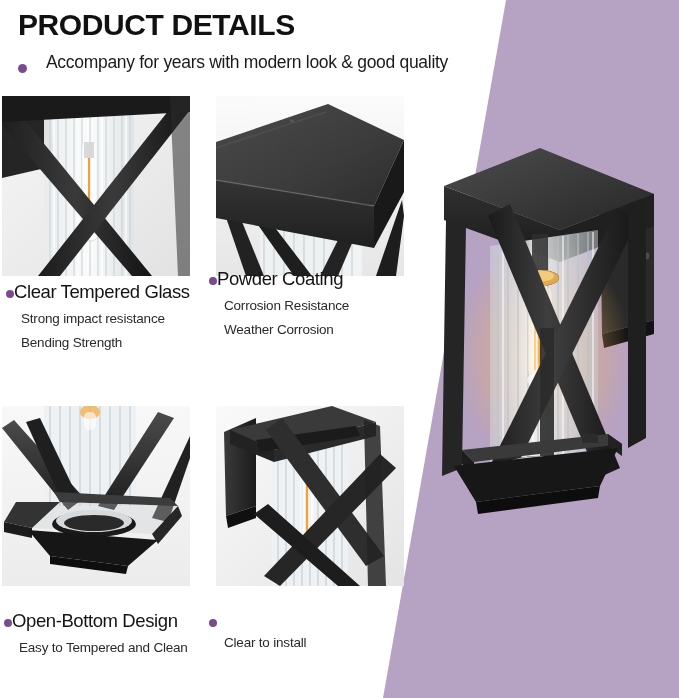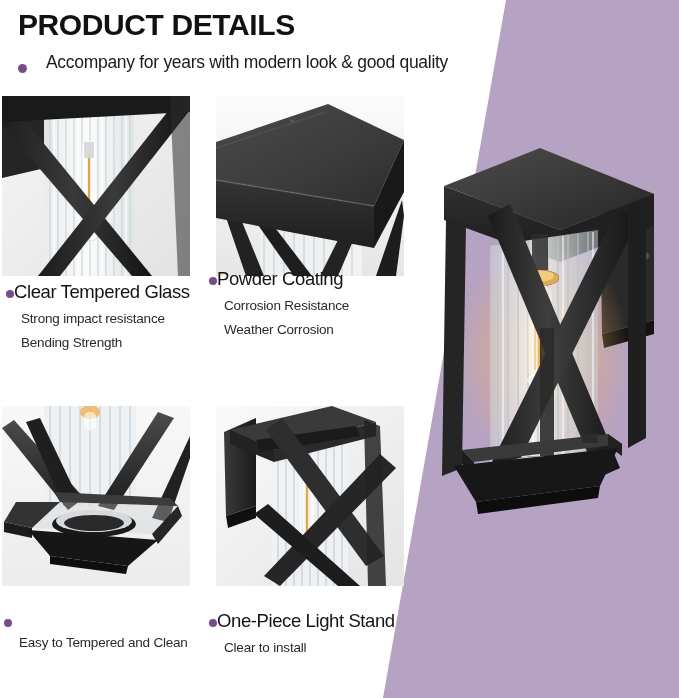--- a/index.html
+++ b/index.html
@@ -353,28 +353,28 @@
     <path d="M164 48 L48 170 L64 180 L180 62 Z" fill="#262626"></path>
     <path d="M52 98 L144 180 L122 180 L38 108 Z" fill="#1d1d1d"></path>
 
     <path d="M148 14 L164 20 L170 180 L152 180 Z" fill="#232323" opacity="0.85"></path>
   </svg>
 </div>
 
 <div class="feature" style="left:4px; top:610px; width:205px;">
   <div class="feature-head">
     <span class="bullet"></span>
+    <span class="feature-title">Open-Bottom Design</span>
   </div>
   <div class="feature-sub s1">Easy to Tempered and Clean</div>
 </div>
 
 <div class="feature" style="left:209px; top:610px; width:215px;">
   <div class="feature-head">
     <span class="bullet"></span>
-    <span class="feature-title">One-Piece Light Stand</span>
   </div>
   <div class="feature-sub s1">Clear to install</div>
 </div>
 
 <div class="hero">
   <svg width="238" height="380" viewBox="0 0 238 380">
     <defs>
       <linearGradient id="hTop" x1="0" y1="0" x2="1" y2="1">
         <stop offset="0%" stop-color="#4c4c4c"></stop>
           <stop offset="55%" stop-color="#383838"></stop>

